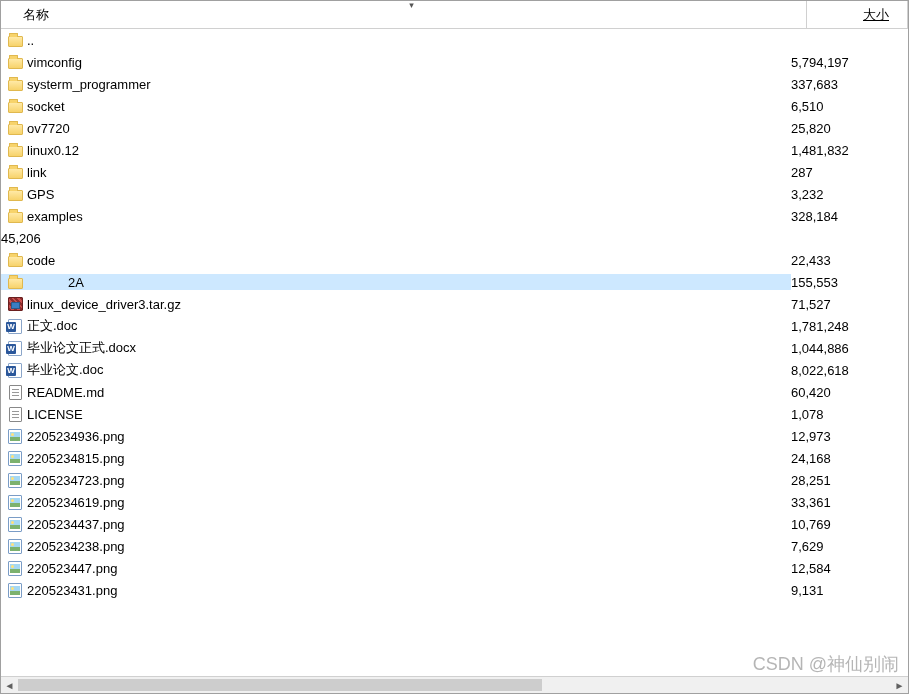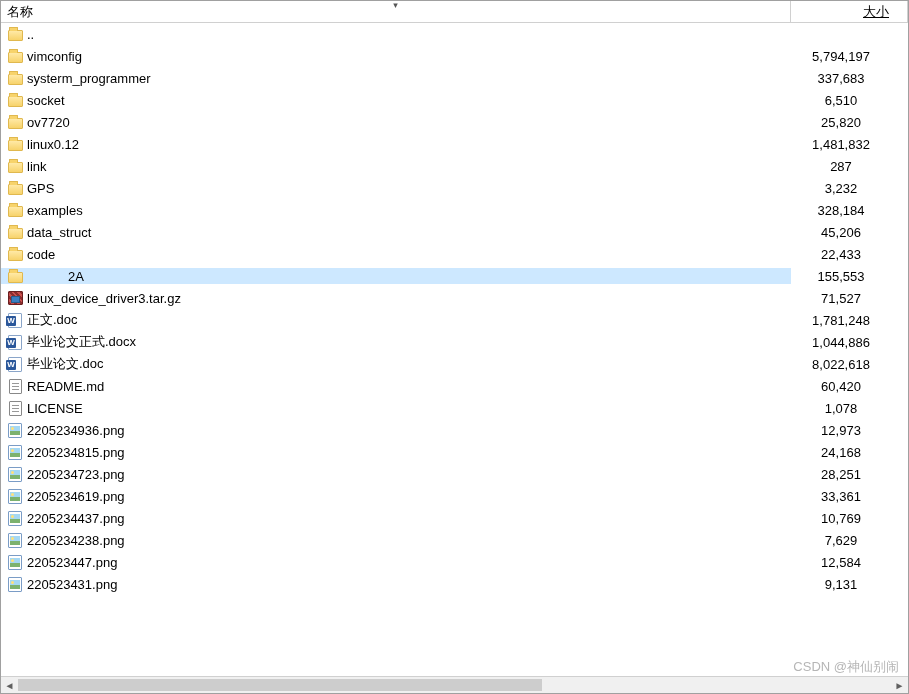--- a/index.html
+++ b/index.html
@@ -12,24 +12,25 @@
       height: 694px;
       overflow: hidden;
       border: 1px solid #a0a0a0;
       display: flex;
       flex-direction: column;
     }
     .header {
       display: flex;
       border-bottom: 1px solid #d0d0d0;
       background: #fff;
-      height: 22px;
+      height: 28px;
       align-items: center;
       position: relative;
       user-select: none;
+      padding-left: 16px;
     }
     .header .col-name {
       flex: 0 0 790px;
       padding-left: 6px;
       height: 100%;
       display: flex;
       align-items: center;
       border-right: 1px solid #d0d0d0;
       position: relative;
     }
@@ -65,21 +66,21 @@
       flex: 0 0 790px;
       display: flex;
       align-items: center;
       padding-left: 6px;
       gap: 4px;
       overflow: hidden;
       white-space: nowrap;
     }
     .row .cell-size {
       flex: 1;
-      text-align: center;
+      text-align: left;
       padding-right: 17px;
       white-space: nowrap;
     }
     .row.selected .cell-name {
       background: #cde8ff;
       gap: 45px;
     }
     .icon {
       width: 16px;
       height: 16px;
@@ -220,21 +221,21 @@
       bottom: 2px;
       width: 60%;
       background: #cdcdcd;
       border-radius: 0;
     }
     .watermark {
       position: absolute;
       right: 10px;
       bottom: 18px;
       color: rgba(120,120,120,0.55);
-      font-size: 13px;
+      font-size: 18px;
       pointer-events: none;
     }
   </style>
 </head>
 <body>
 
 <div class="header">
   <div class="col-name">
     <span>名称</span>
     <span class="sort-ind">▾</span>
@@ -320,26 +321,20 @@
     <div class="row">
       <div class="cell-name">
         <span class="icon">
           <span class="icon-folder"></span>
         </span>
         <span>examples</span>
       </div>
       <div class="cell-size">328,184</div>
     </div>
     <div class="row">
-      <div class="cell-name">
-        <span class="icon">
-          <span class="icon-folder"></span>
-        </span>
-        <span>data_struct</span>
-      </div>
       <div class="cell-size">45,206</div>
     </div>
     <div class="row">
       <div class="cell-name">
         <span class="icon">
           <span class="icon-folder"></span>
         </span>
         <span>code</span>
       </div>
       <div class="cell-size">22,433</div>

